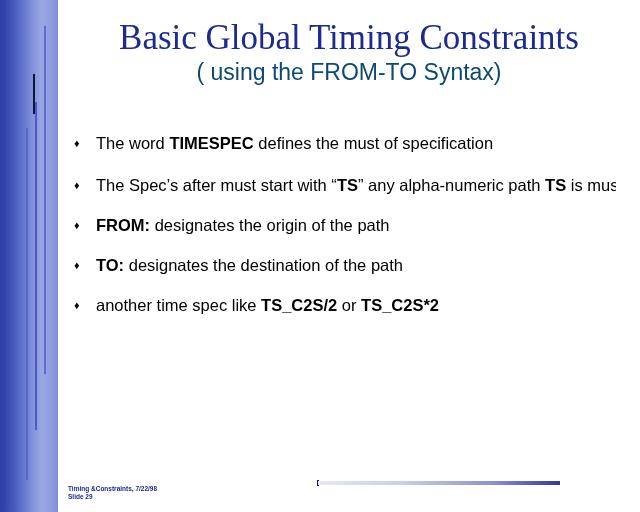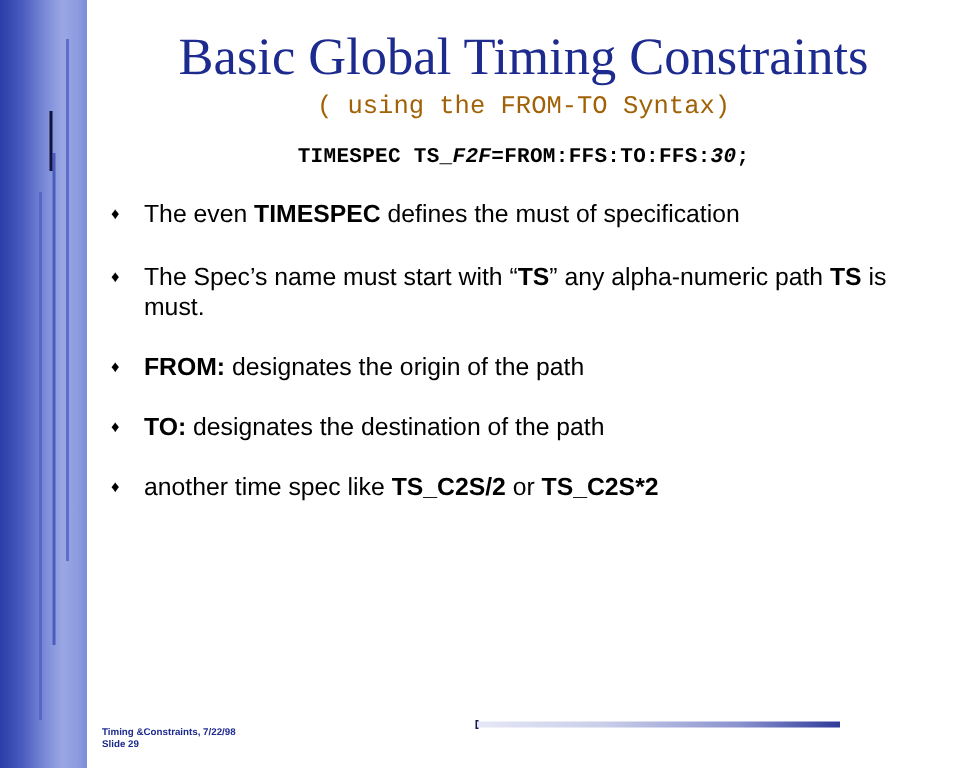--- a/index.html
+++ b/index.html
@@ -57,24 +57,24 @@
   }
   .slide-title {
     font-family: "Liberation Serif", serif;
     font-size: 35px;
     line-height: 40px;
     color: #1d2a8e;
     white-space: nowrap;
     letter-spacing: 0px;
   }
   .slide-subtitle {
-    font-family: Liberation Mono, monospace;
-    font-size: 17px;
+    font-family: Liberation Sans, sans-serif;
+    font-size: 23px;
     line-height: 26px;
-    color: #a16207;
+    color: #0c4a6e;
     margin-top: 1px;
   }
 
   
   .code-line {
     position: absolute;
     left: 58px;
     top: 97px;
     width: 582px;
     text-align: center;
@@ -162,31 +162,30 @@
     <div class="band-line l2"></div>
     <div class="band-line l1"></div>
     <div class="band-line dark"></div>
   </div>
 
   <div class="title-block">
     <div class="slide-title">Basic Global Timing Constraints</div>
     <div class="slide-subtitle">( using the FROM-TO Syntax)</div>
   </div>
 
-  <div class="code-line"><span>TIMESPEC TS_</span><span class="it">F2F</span><span>=FROM:FFS:TO:FFS:</span><span class="it">30</span><span>;</span></div>
 
   <div class="bullets">
       <div class="bullet-row">
         <span class="marker">♦</span>
-        <span class="txt"><span>The even </span><b>TIMESPEC</b><span> defines the must of specification</span></span>
+        <span class="txt"><span>The word </span><b>TIMESPEC</b><span> defines the must of specification</span></span>
       </div>
       <div class="gap-1"></div>
       <div class="bullet-row">
         <span class="marker">♦</span>
-        <span class="txt"><span>The Spec’s name must start with “</span><b>TS</b><span>” any alpha-numeric path </span><b>TS</b><span> is must.</span></span>
+        <span class="txt"><span>The Spec’s after must start with “</span><b>TS</b><span>” any alpha-numeric path </span><b>TS</b><span> is must.</span></span>
       </div>
       <div class="gap-2"></div>
       <div class="bullet-row">
         <span class="marker">♦</span>
         <span class="txt"><b>FROM:</b><span> designates the origin of the path</span></span>
       </div>
       <div class="gap-3"></div>
       <div class="bullet-row">
         <span class="marker">♦</span>
         <span class="txt"><b>TO:</b><span> designates the destination of the path</span></span>

